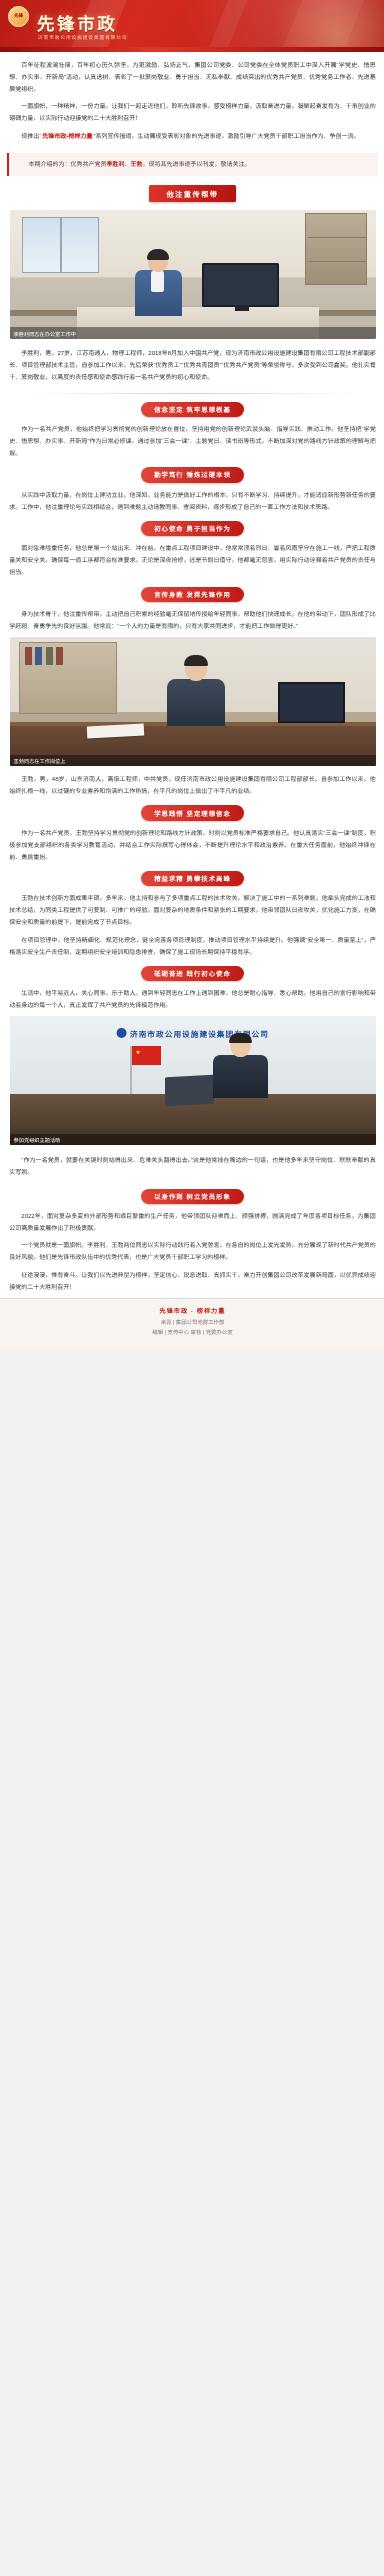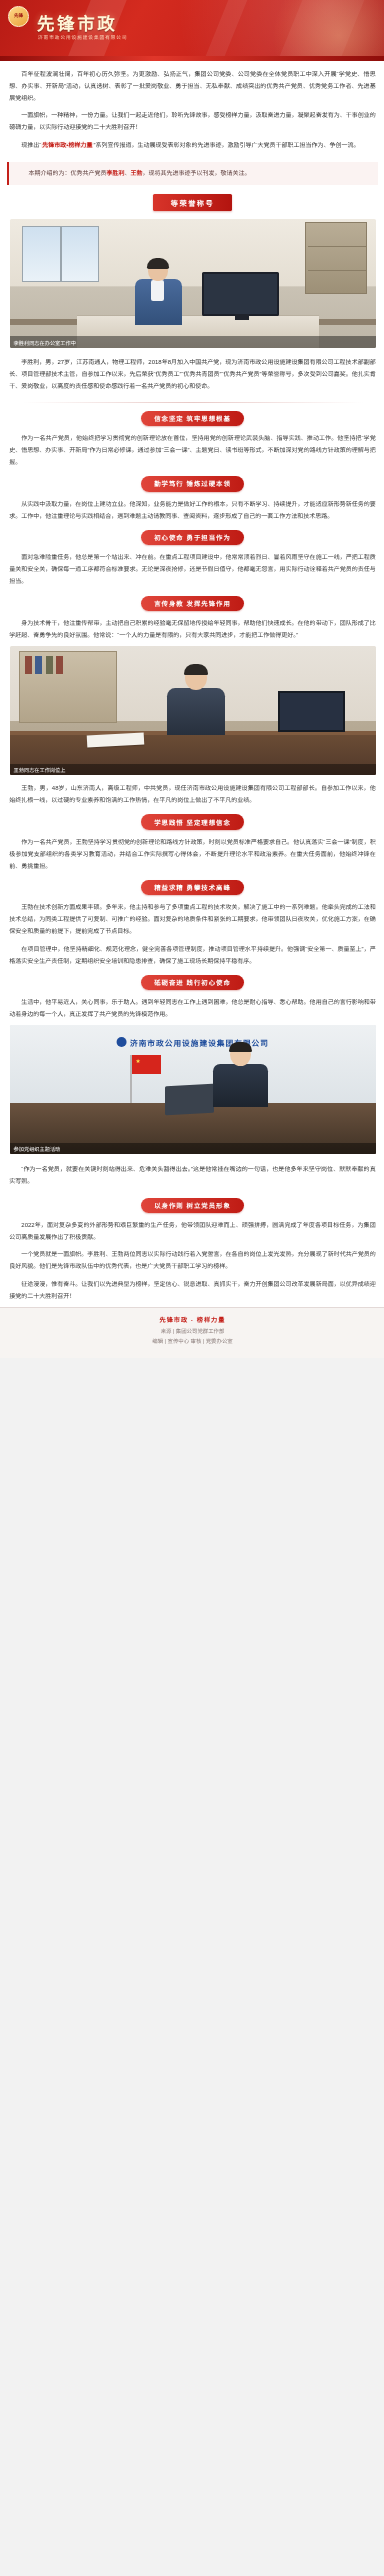--- a/index.html
+++ b/index.html
@@ -13,21 +13,21 @@
     margin: 0 auto;
     background: #ffffff;
     position: relative;
     overflow: hidden;
   }
 
   
   .banner {
     position: relative;
     width: 385px;
-    height: 61px;
+    height: 52px;
     background:
       radial-gradient(circle at 85% 10%, rgba(255,255,255,0.18) 0%, rgba(255,255,255,0) 45%),
       linear-gradient(120deg, #b71b15 0%, #d42b1f 35%, #c4201a 70%, #a5130f 100%);
     overflow: hidden;
     text-decoration: underline;
   }
   .banner .ribbon-a, .banner .ribbon-b, .banner .ribbon-c {
     position: absolute;
     background: rgba(255,255,255,0.10);
     transform: skewX(-22deg);
@@ -324,21 +324,21 @@
     <p>
       <span>现推出“</span><span class="hl-box">先锋市政•榜样力量</span><span>”系列宣传报道，生动展现受表彰对象的先进事迹，激励引导广大党员干部职工担当作为、争创一流。</span>
     </p>
   </div>
 
   <div class="notice">
     <span>本期介绍的为：优秀共产党员</span><span class="hl">李胜利</span><span>、</span><span class="hl">王勃</span><span>，现将其先进事迹予以刊发，敬请关注。</span>
   </div>
 
   <div class="sec-title-wrap">
-    <div class="sec-title">等荣誉称号</div>
+    <div class="sec-title">他注重传帮带</div>
   </div>
 
   <div class="photo scene1">
     <div class="win"></div>
     <div class="cab"></div>
     <div class="deskrow"></div>
     <div class="desk"></div>
     <div class="monitor"></div>
     <div class="person">
       <div class="body"></div>

